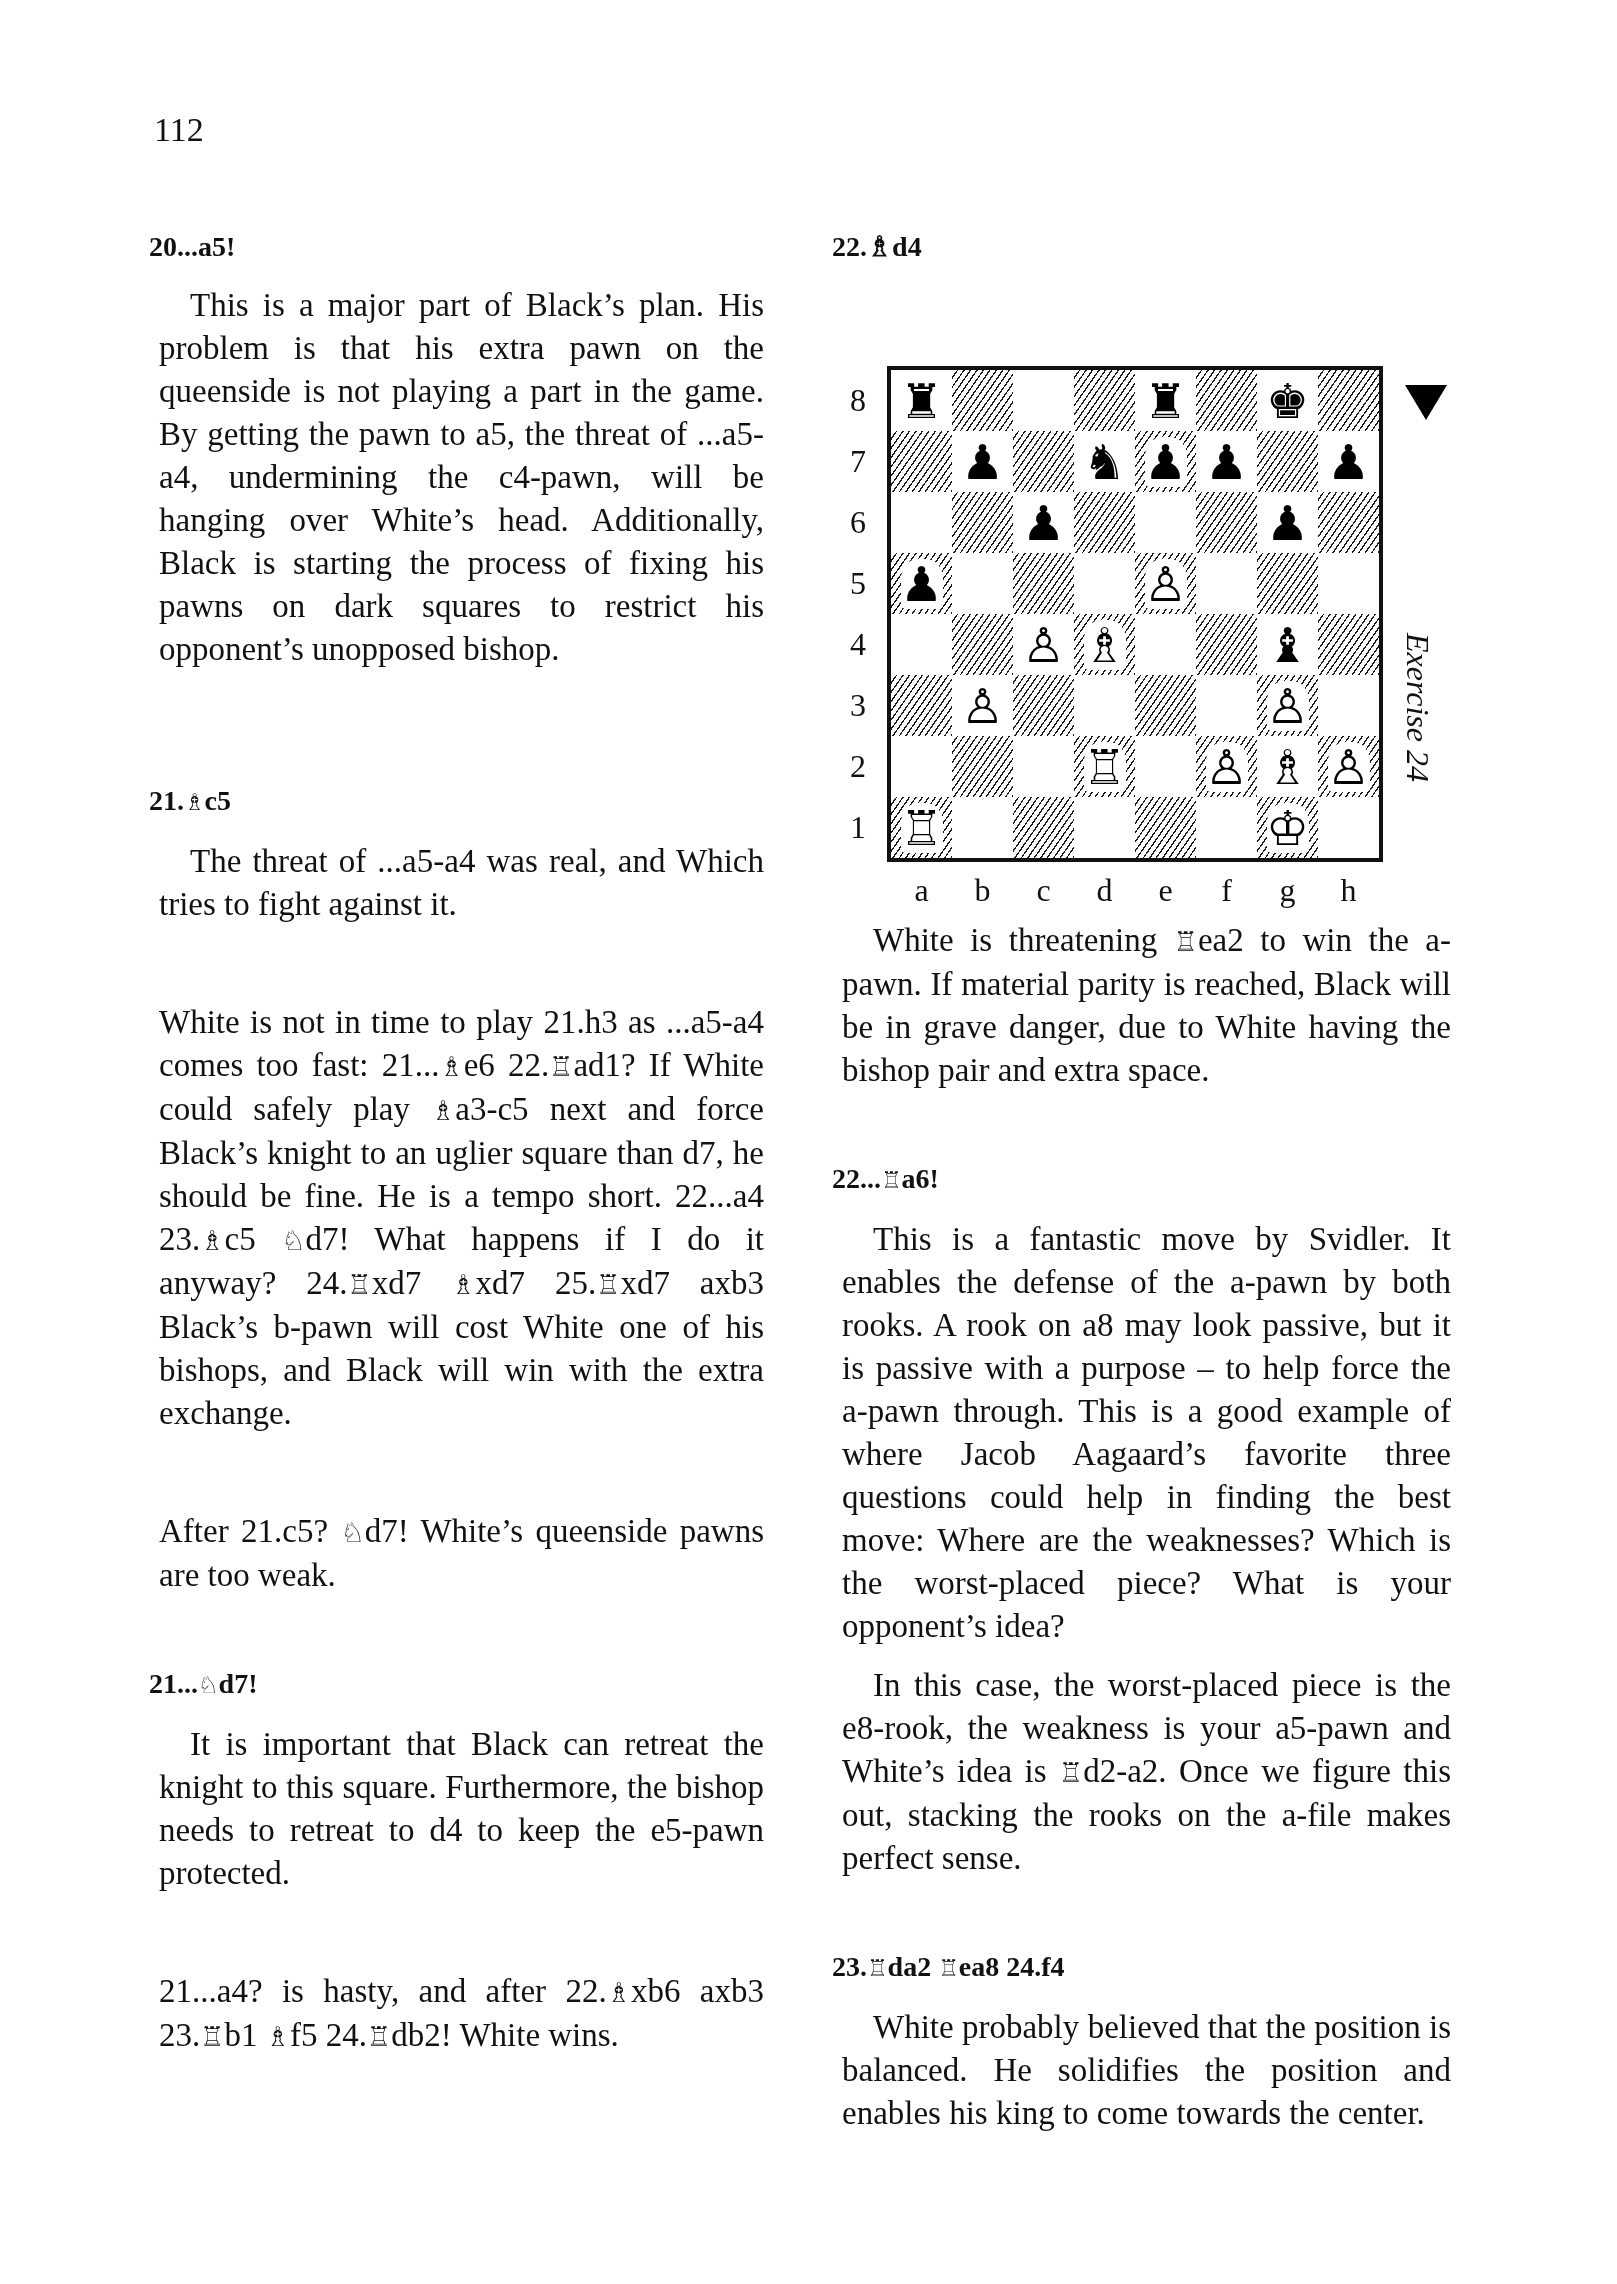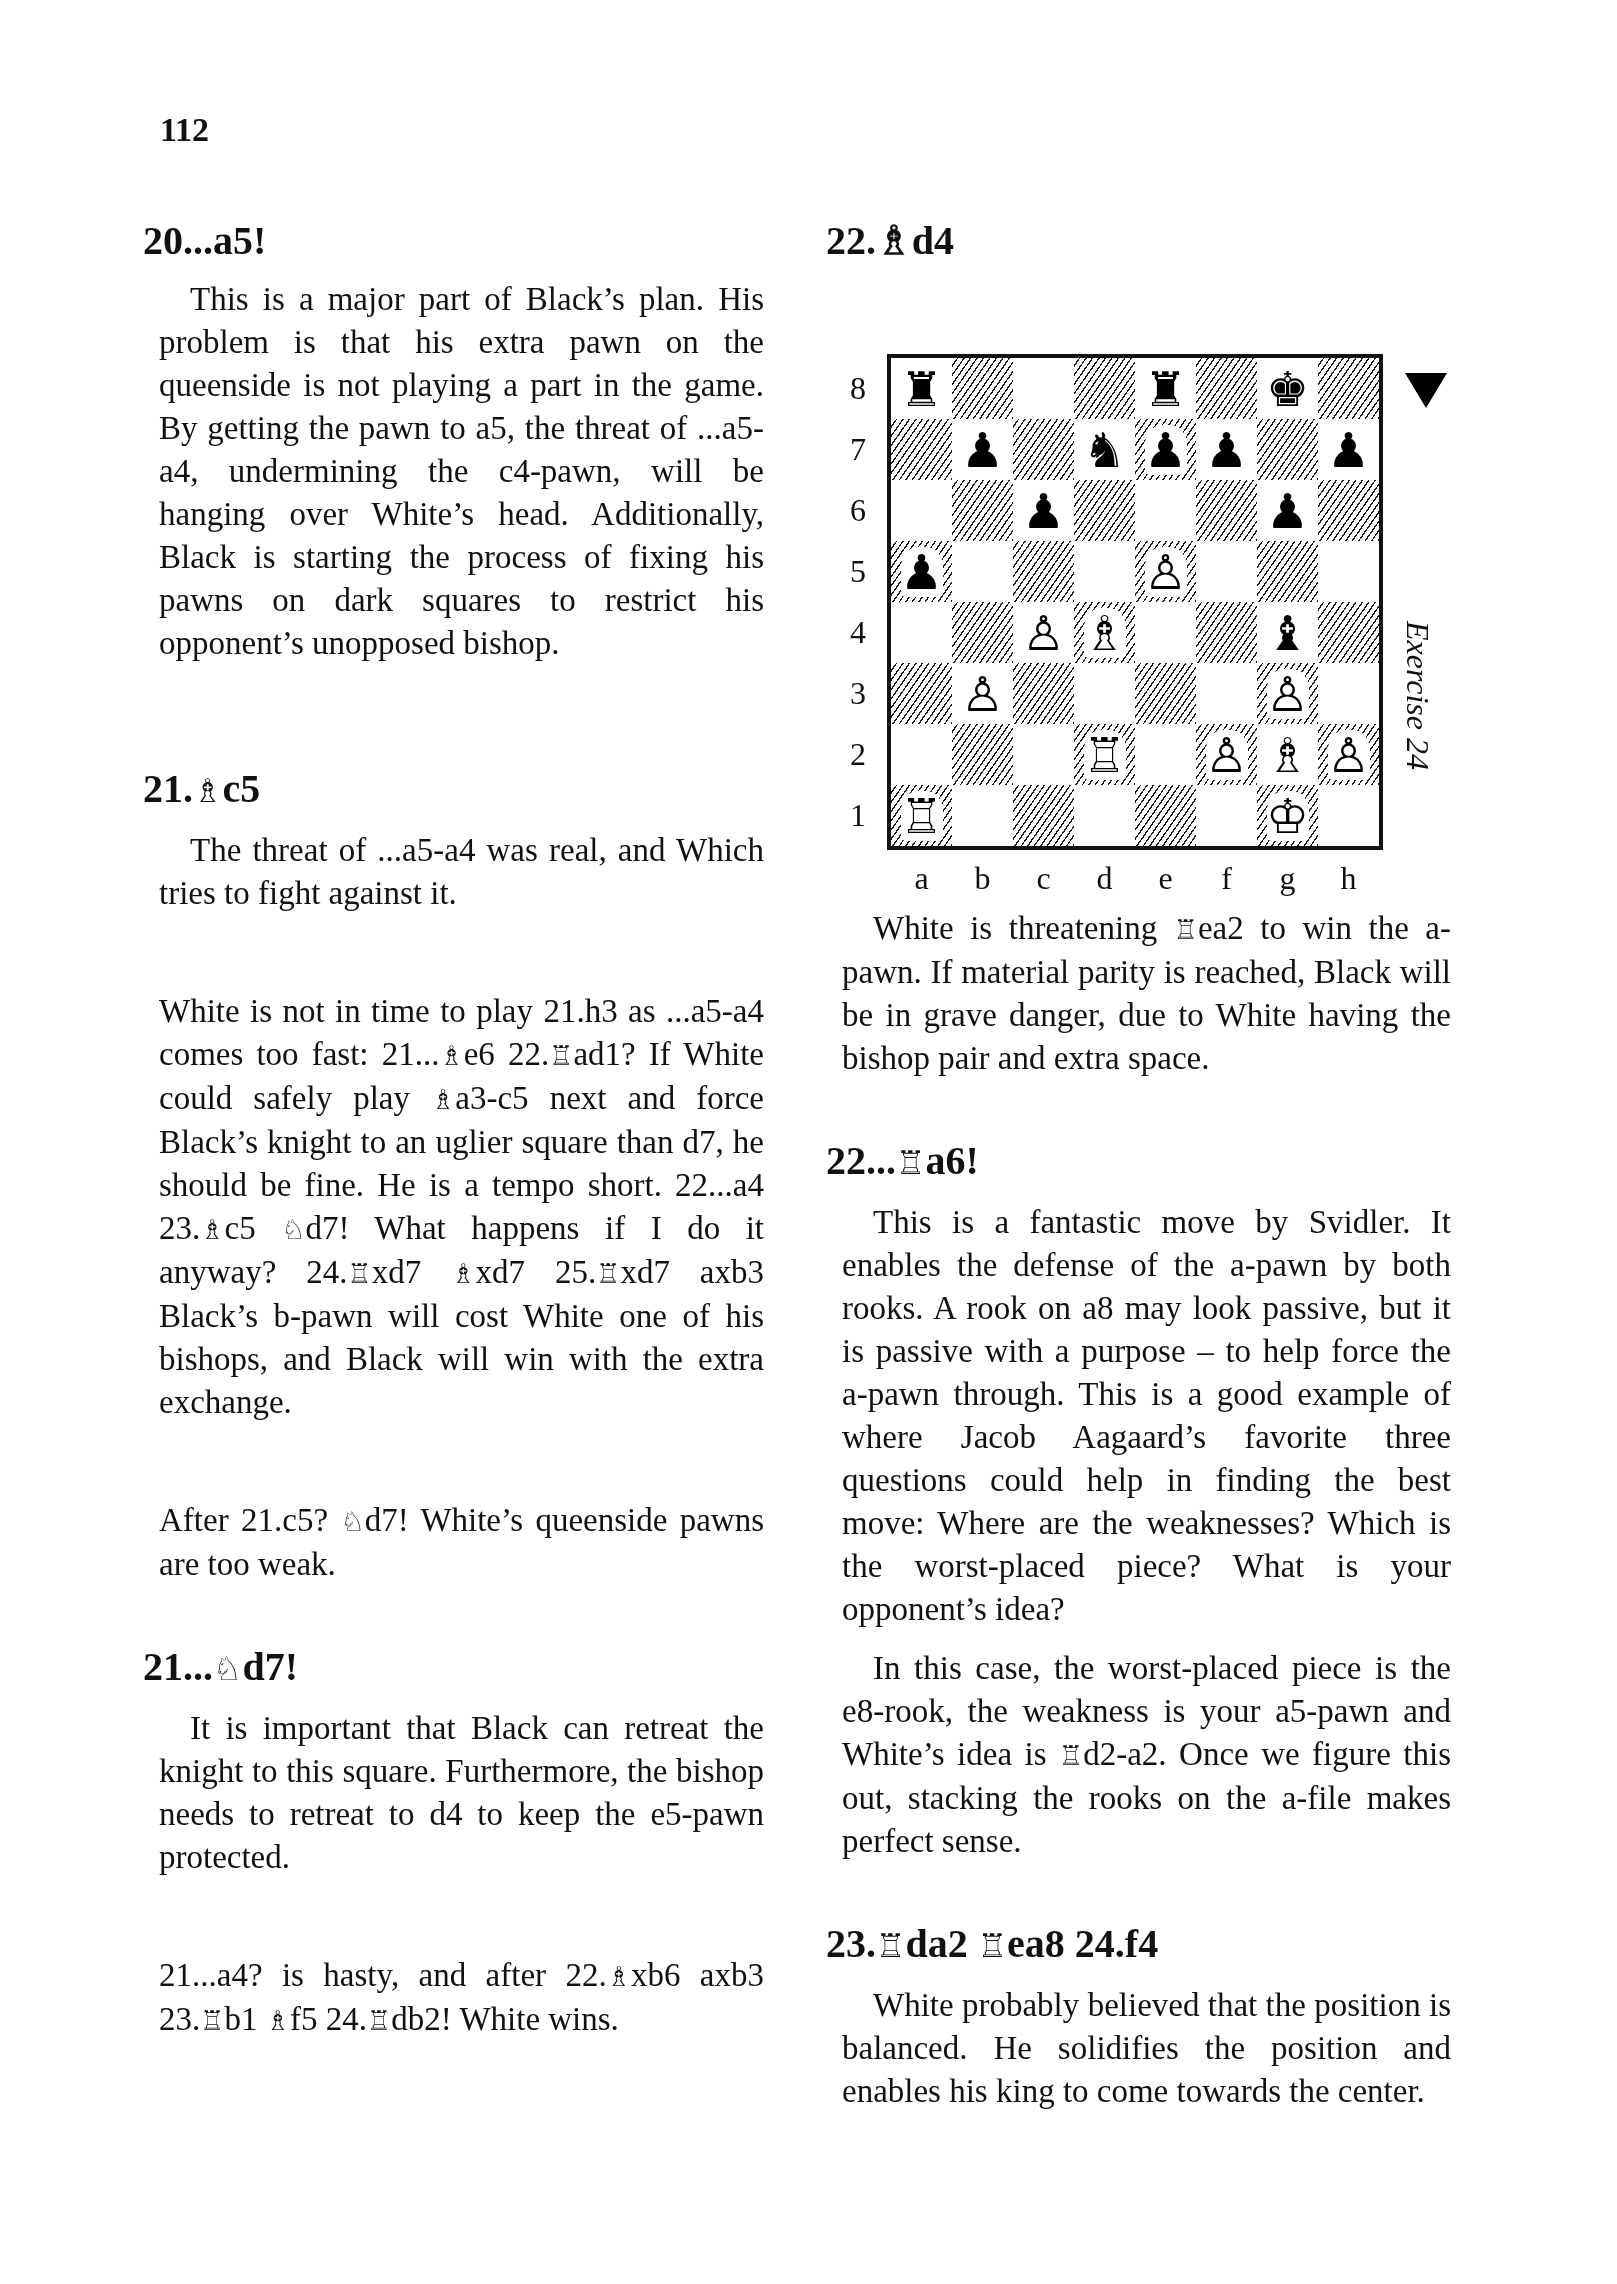--- a/index.html
+++ b/index.html
@@ -1,26 +1,26 @@
 <!DOCTYPE html>
 <html style="font-size:13px"><head>
 <meta charset="utf-8">
 <style>
   html, body { margin: 0; padding: 0; background: #ffffff; }
   body { width: 1618px; height: 2284px; position: relative; overflow: hidden;
          font-family: "Liberation Serif", "DejaVu Serif", serif; color: #111; }
-  .running-head { position: absolute; top: 111px; left: 160px; width: 1330px; height: 48px; font-weight: bold; }
+  .running-head { position: absolute; top: 111px; left: 154px; width: 1330px; height: 48px; }
   .page-number { position: absolute; left: 0; top: 0; font-size: 34px; }
   .running-title { position: absolute; left: 467px; top: 0; font-size: 35px; letter-spacing: 0.2px; }
 
   .col { position: absolute; top: 219px; width: 637px; font-size: 33px; line-height: 43px; }
   .col.left { left: 143px; }
   .col.right { left: 826px; width: 641px; }
 
-  .move-head { font-weight: bold; font-size: 40px; line-height: 43px; margin: 0; }
+  .move-head { font-weight: bold; font-size: 28px; line-height: 43px; margin: 6px; }
   .para { margin: 16px; text-align: justify; text-align-last: left; hyphens: none; }
   .para.indent { text-indent: 31px; }
   .gap { height: 43px; }
   .fig { font-family: "DejaVu Sans", sans-serif; font-size: 0.82em; font-weight: normal; }
 
   
   .diagram { position: relative; height: 653px; margin-top: 0; }
   .board-wrap { position: absolute; left: 61px; top: 92px; width: 488px; height: 488px;
                 border: 4px solid #111; box-sizing: content-box; }
   .board { position: absolute; left: 0; top: 0; width: 488px; height: 488px;

